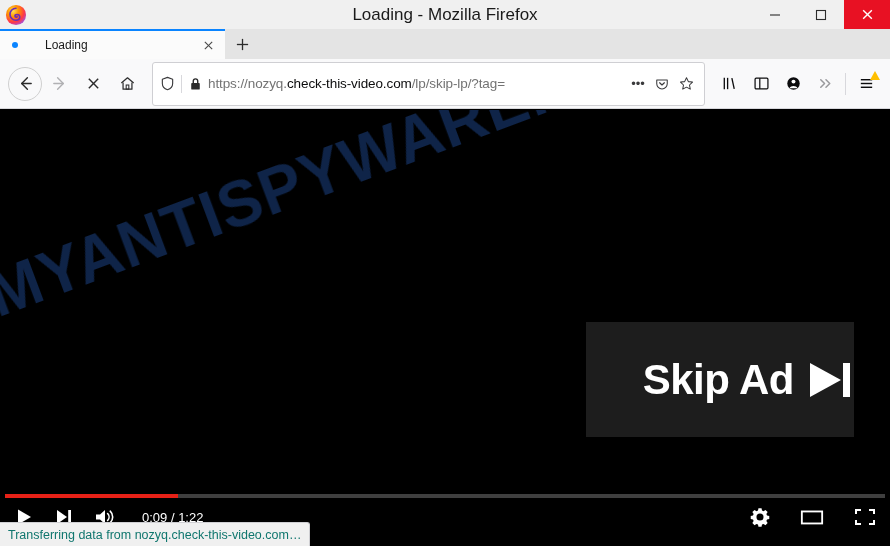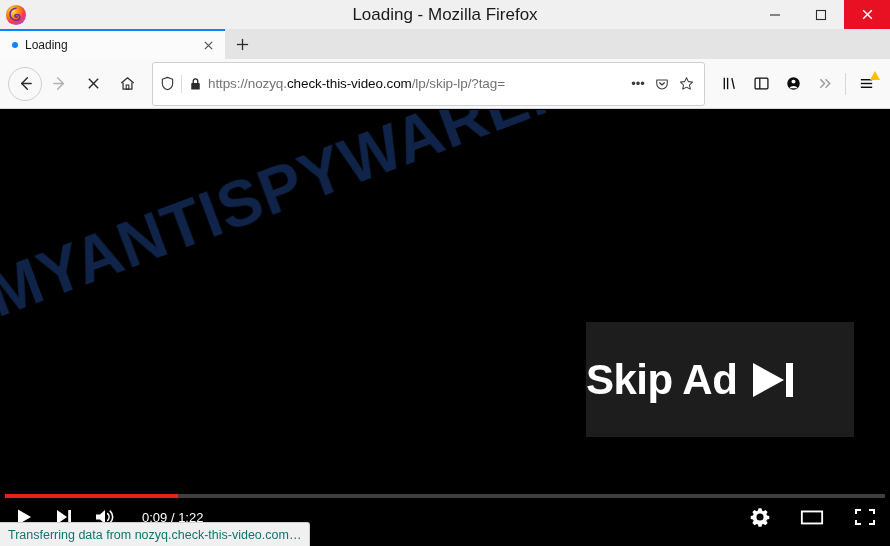--- a/index.html
+++ b/index.html
@@ -40,20 +40,21 @@
   .tabstrip {
     position: absolute; top: 29px; left: 0; width: 890px; height: 30px;
     background: #e4e4e4;
     display: flex; align-items: flex-end;
   }
   .tab {
     width: 225px; height: 30px; background: #fbfbfb;
     border-top: 2px solid #0a84ff;
     display: flex; align-items: center; padding: 0 8px 0 12px;
     position: relative;
+    gap: 20px;
   }
   .tab-spinner {
     width: 6px; height: 6px; border-radius: 50%;
     background: #0a84ff; flex: 0 0 auto; margin-right: 7px;
   }
   .tab-label {
     font-size: 12px; color: #1a1a1a; flex: 1 1 auto;
     white-space: nowrap; overflow: hidden; text-overflow: ellipsis;
   }
   .tab-close {
@@ -135,21 +136,21 @@
     transform-origin: left center;
     white-space: nowrap;
     filter: blur(0.6px);
     font-family: "Liberation Sans", sans-serif;
   }
 
   .skip-ad {
     position: absolute; left: 586px; top: 212px;
     width: 268px; height: 115px;
     background: #1d1d1d;
-    display: flex; align-items: center; justify-content: flex-start;
+    display: flex; align-items: center; justify-content: flex-end;
     gap: 14px;
   }
   .skip-ad-label {
     color: #fff; font-size: 42px; font-weight: bold;
     letter-spacing: -0.5px; line-height: 1;
   }
   .skip-ad-icon { display: flex; align-items: center; }
 
   
   .progress-wrap {

